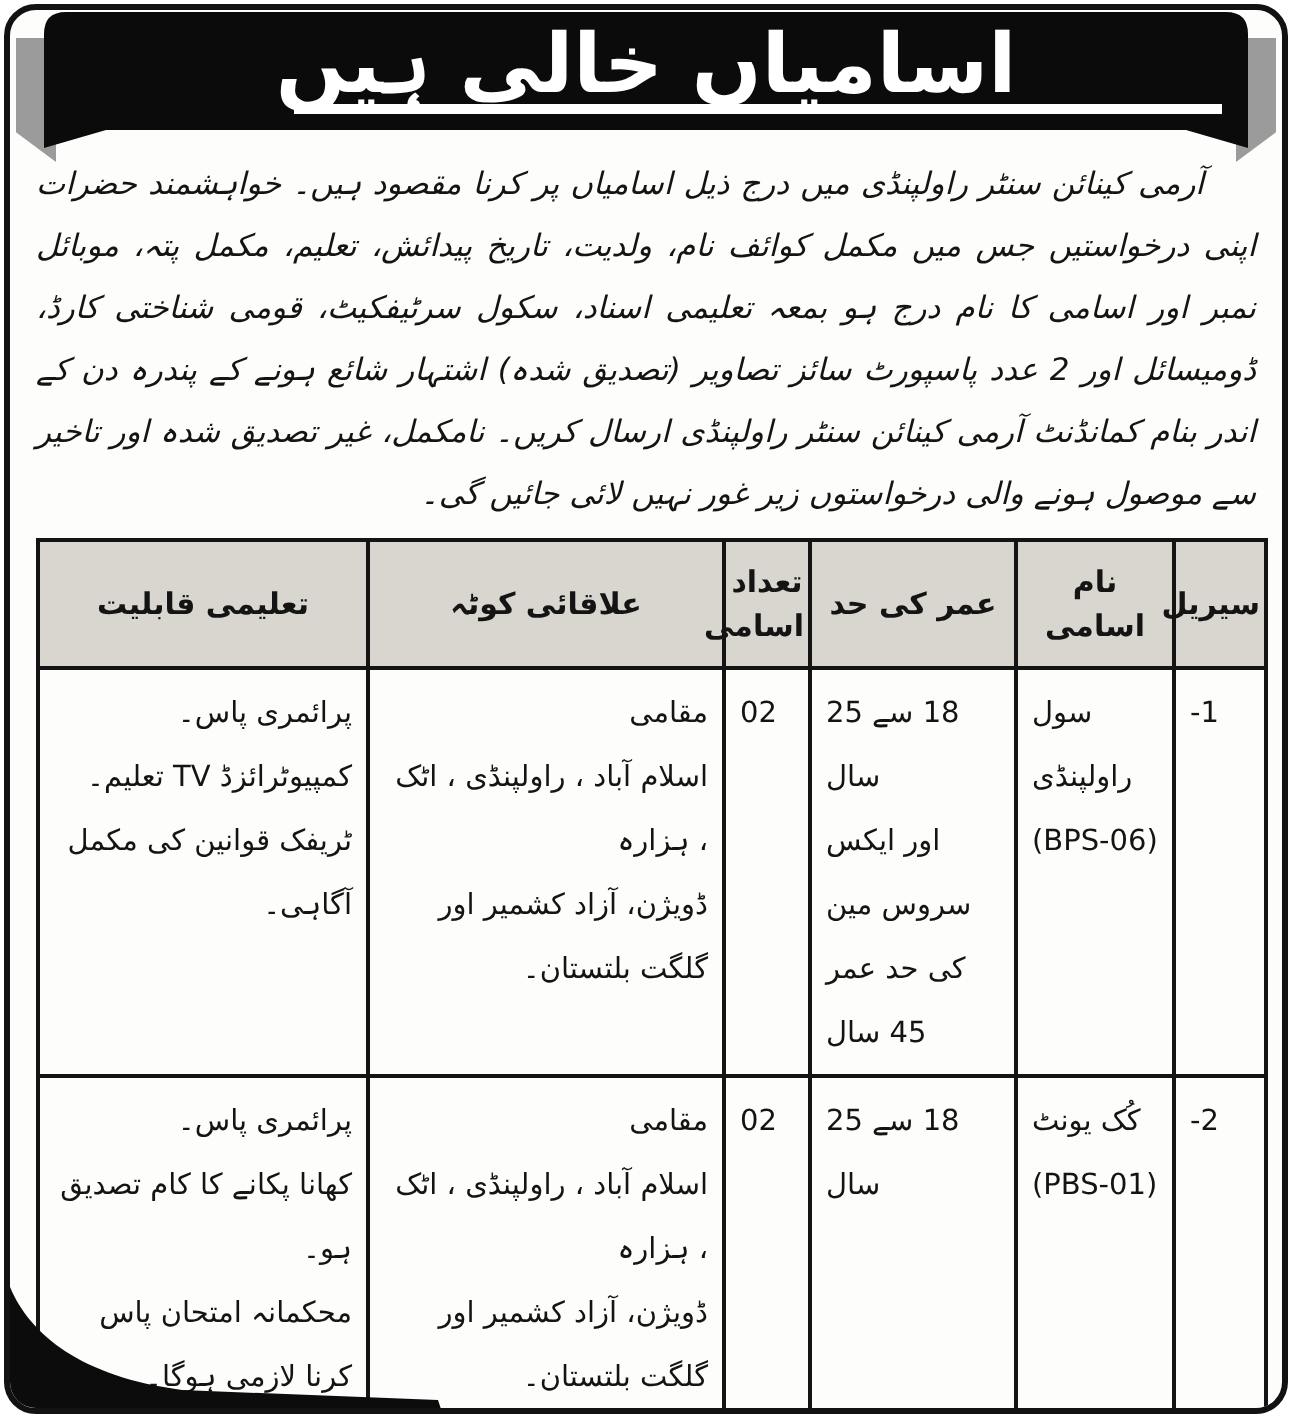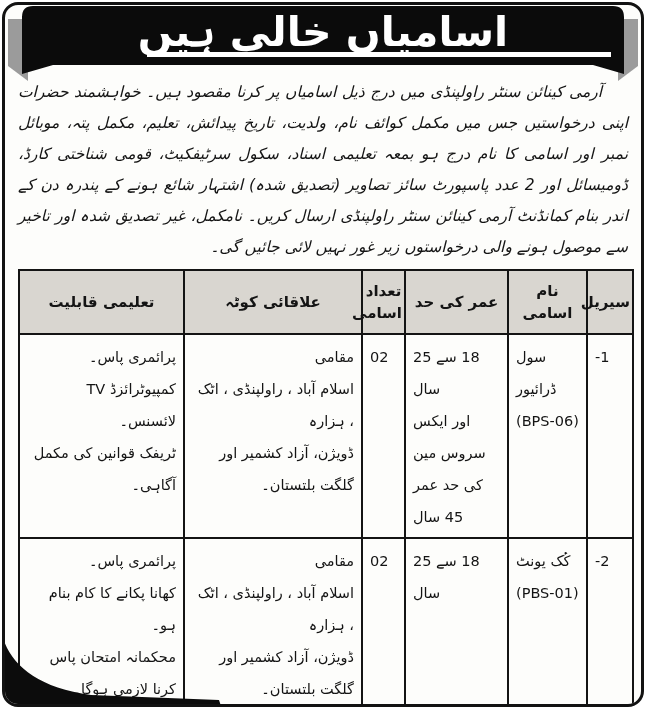--- a/index.html
+++ b/index.html
@@ -86,37 +86,37 @@
             <span class="cl">تعداد</span>
             <span class="cl">اسامی</span>
           </th>
           <th>علاقائی کوٹہ</th>
           <th>تعلیمی قابلیت</th>
         </tr>
 
         <tr class="r1">
           <td class="c-center"><span class="ltr">-1</span></td>
           <td class="c-center">
-            <span class="cl">سول ڈرائیور</span>
+            <span class="cl">سول راولپنڈی</span>
             <span class="cl ltr">(BPS-06)</span>
           </td>
           <td class="c-center">
             <span class="cl">18 سے 25 سال</span>
             <span class="cl">اور ایکس سروس مین</span>
             <span class="cl">کی حد عمر 45 سال</span>
           </td>
           <td class="c-center"><span class="ltr">02</span></td>
           <td class="c-right">
             <span class="cl">مقامی</span>
             <span class="cl">اسلام آباد ، راولپنڈی ، اٹک ، ہزارہ</span>
             <span class="cl">ڈویژن، آزاد کشمیر اور گلگت بلتستان۔</span>
           </td>
           <td class="c-right">
             <span class="cl">پرائمری پاس۔</span>
-            <span class="cl">کمپیوٹرائزڈ TV لائسنس۔</span>
+            <span class="cl">کمپیوٹرائزڈ TV تعلیم۔</span>
             <span class="cl">ٹریفک قوانین کی مکمل آگاہی۔</span>
           </td>
         </tr>
 
         <tr class="r2">
           <td class="c-center"><span class="ltr">-2</span></td>
           <td class="c-center">
             <span class="cl">کُک یونٹ</span>
             <span class="cl ltr">(PBS-01)</span>
           </td>
@@ -124,21 +124,21 @@
             <span class="cl">18 سے 25 سال</span>
           </td>
           <td class="c-center"><span class="ltr">02</span></td>
           <td class="c-right">
             <span class="cl">مقامی</span>
             <span class="cl">اسلام آباد ، راولپنڈی ، اٹک ، ہزارہ</span>
             <span class="cl">ڈویژن، آزاد کشمیر اور گلگت بلتستان۔</span>
           </td>
           <td class="c-right">
             <span class="cl">پرائمری پاس۔</span>
-            <span class="cl">کھانا پکانے کا کام بنام ہو۔</span>
+            <span class="cl">کھانا پکانے کا کام تصدیق ہو۔</span>
             <span class="cl">محکمانہ امتحان پاس کرنا لازمی ہوگا۔</span>
           </td>
         </tr>
       </tbody>
         </table>
 
     </div>
 
     <svg class="wedge" viewBox="0 0 218 76">
       <path d="M0 8 C8 34 34 58 88 65 L216 70 L218 76 L0 76 Z" fill="#0c0c0c"></path>

